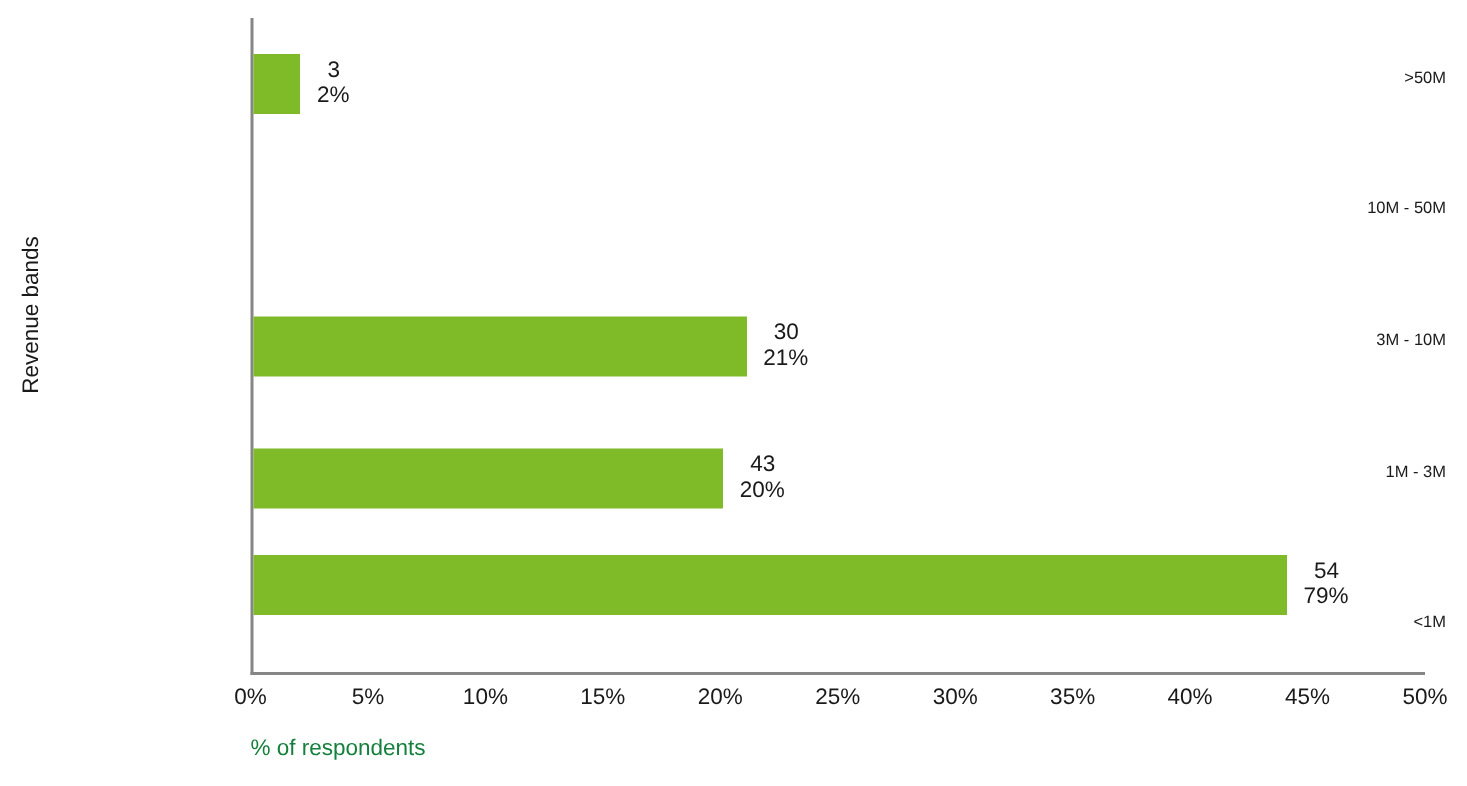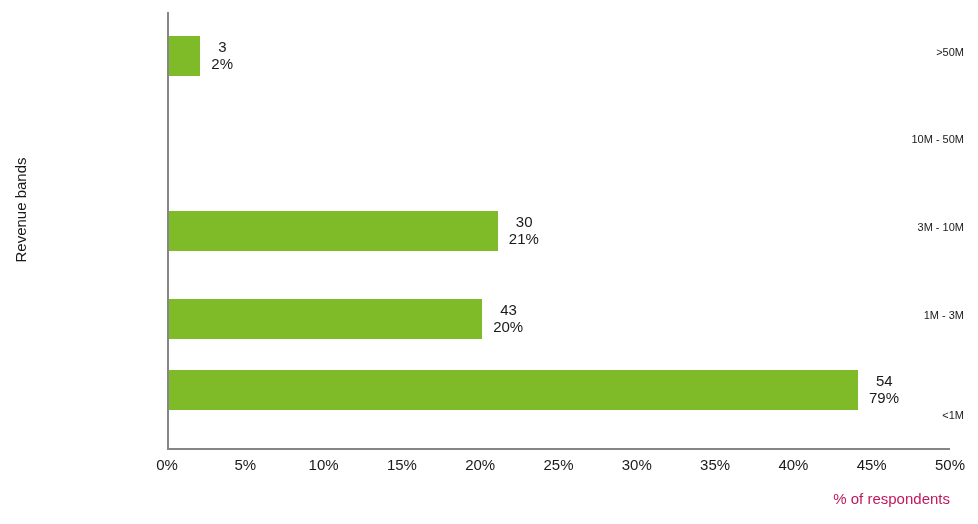--- a/index.html
+++ b/index.html
@@ -50,23 +50,23 @@
     font-size: 15px;
     color: #1a1a1a;
     letter-spacing: 0px;
   }
 
   .x-axis-title {
     position: absolute;
     left: 167px;
     top: 490px;
     width: 783px;
-    text-align: right;
+    text-align: left;
     font-size: 15px;
-    color: #be185d;
+    color: #15803d;
   }
 
   
   .plot-area {
     position: absolute;
     left: 167px;
     top: 12px;
     width: 783px;
     height: 438px;
     box-sizing: border-box;

